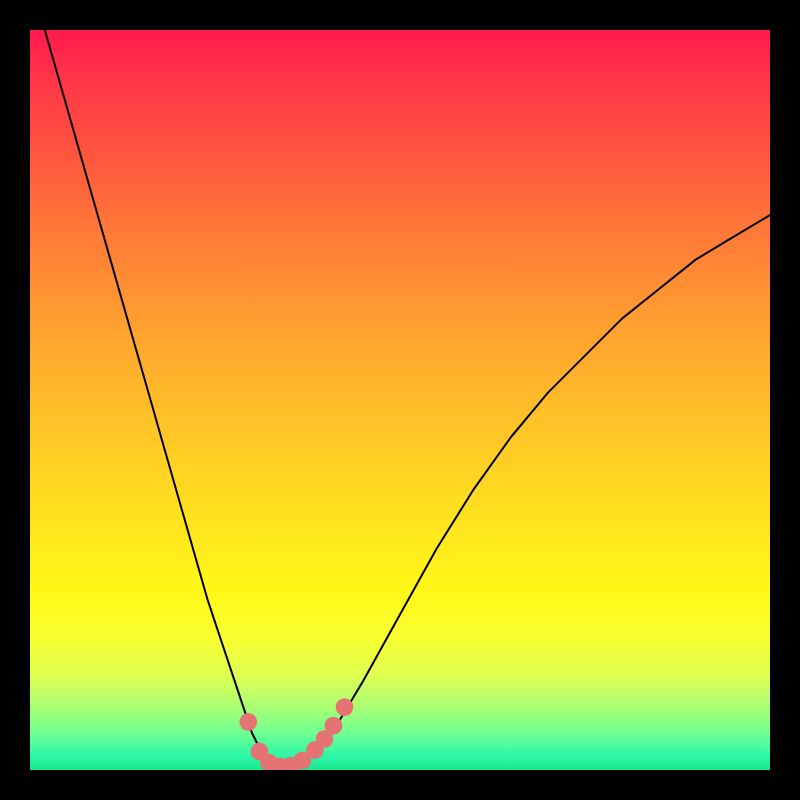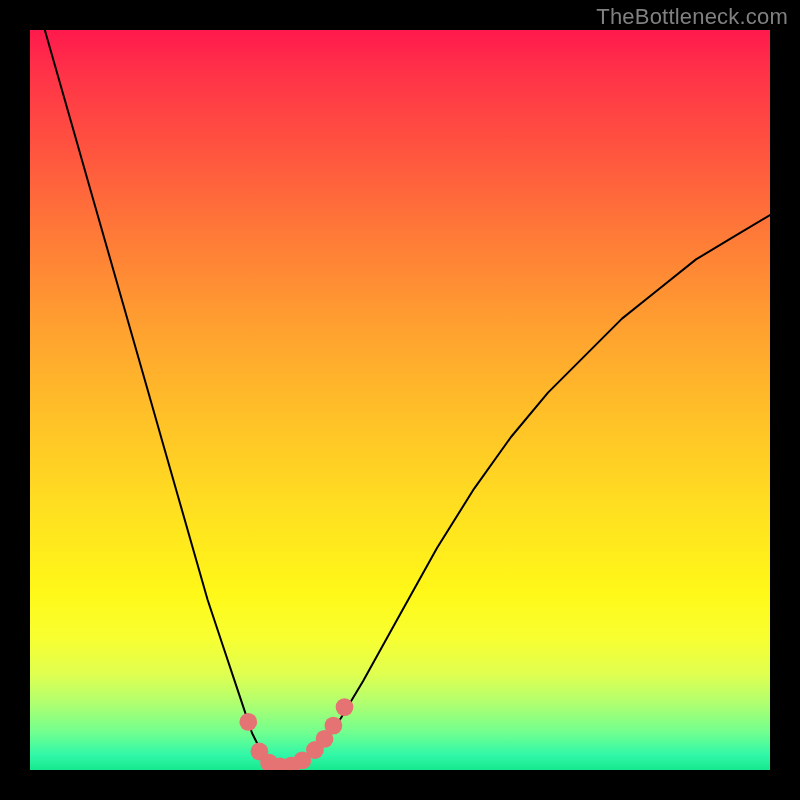--- a/index.html
+++ b/index.html
@@ -65,21 +65,20 @@
     position: absolute;
     inset: 0;
     width: 740px;
     height: 740px;
   }
 </style>
 </head>
 <body>
 
 <div class="frame">
-  <div class="watermark">TheBottleneck.com</div>
 
   <div class="plot">
     <div class="gradient"></div>
 
     <svg class="curve" viewBox="0 0 740 740" preserveAspectRatio="none">
       <path id="curve-path" fill="none" stroke="#000000" stroke-width="2" stroke-linejoin="round" stroke-linecap="round" d="M0.0 -51.8 L14.8 0.0 L29.6 51.8 L44.4 103.6 L59.2 155.4 L74.0 207.2 L88.8 259.0 L103.6 310.8 L118.4 362.6 L133.2 414.4 L148.0 466.2 L162.8 518.0 L177.6 569.8 L192.4 614.2 L207.2 658.6 L222.0 703.0 L229.4 717.8 L236.8 728.9 L244.2 734.1 L251.6 736.3 L259.0 736.3 L266.4 733.3 L281.2 725.2 L296.0 710.4 L310.8 688.2 L333.0 651.2 L370.0 584.6 L407.0 518.0 L444.0 458.8 L481.0 407.0 L518.0 362.6 L555.0 325.6 L592.0 288.6 L629.0 259.0 L666.0 229.4 L703.0 207.2 L740.0 185.0"></path>
     </svg>
 
     <svg class="markers" viewBox="0 0 740 740" preserveAspectRatio="none">
       <g id="marker-group">

